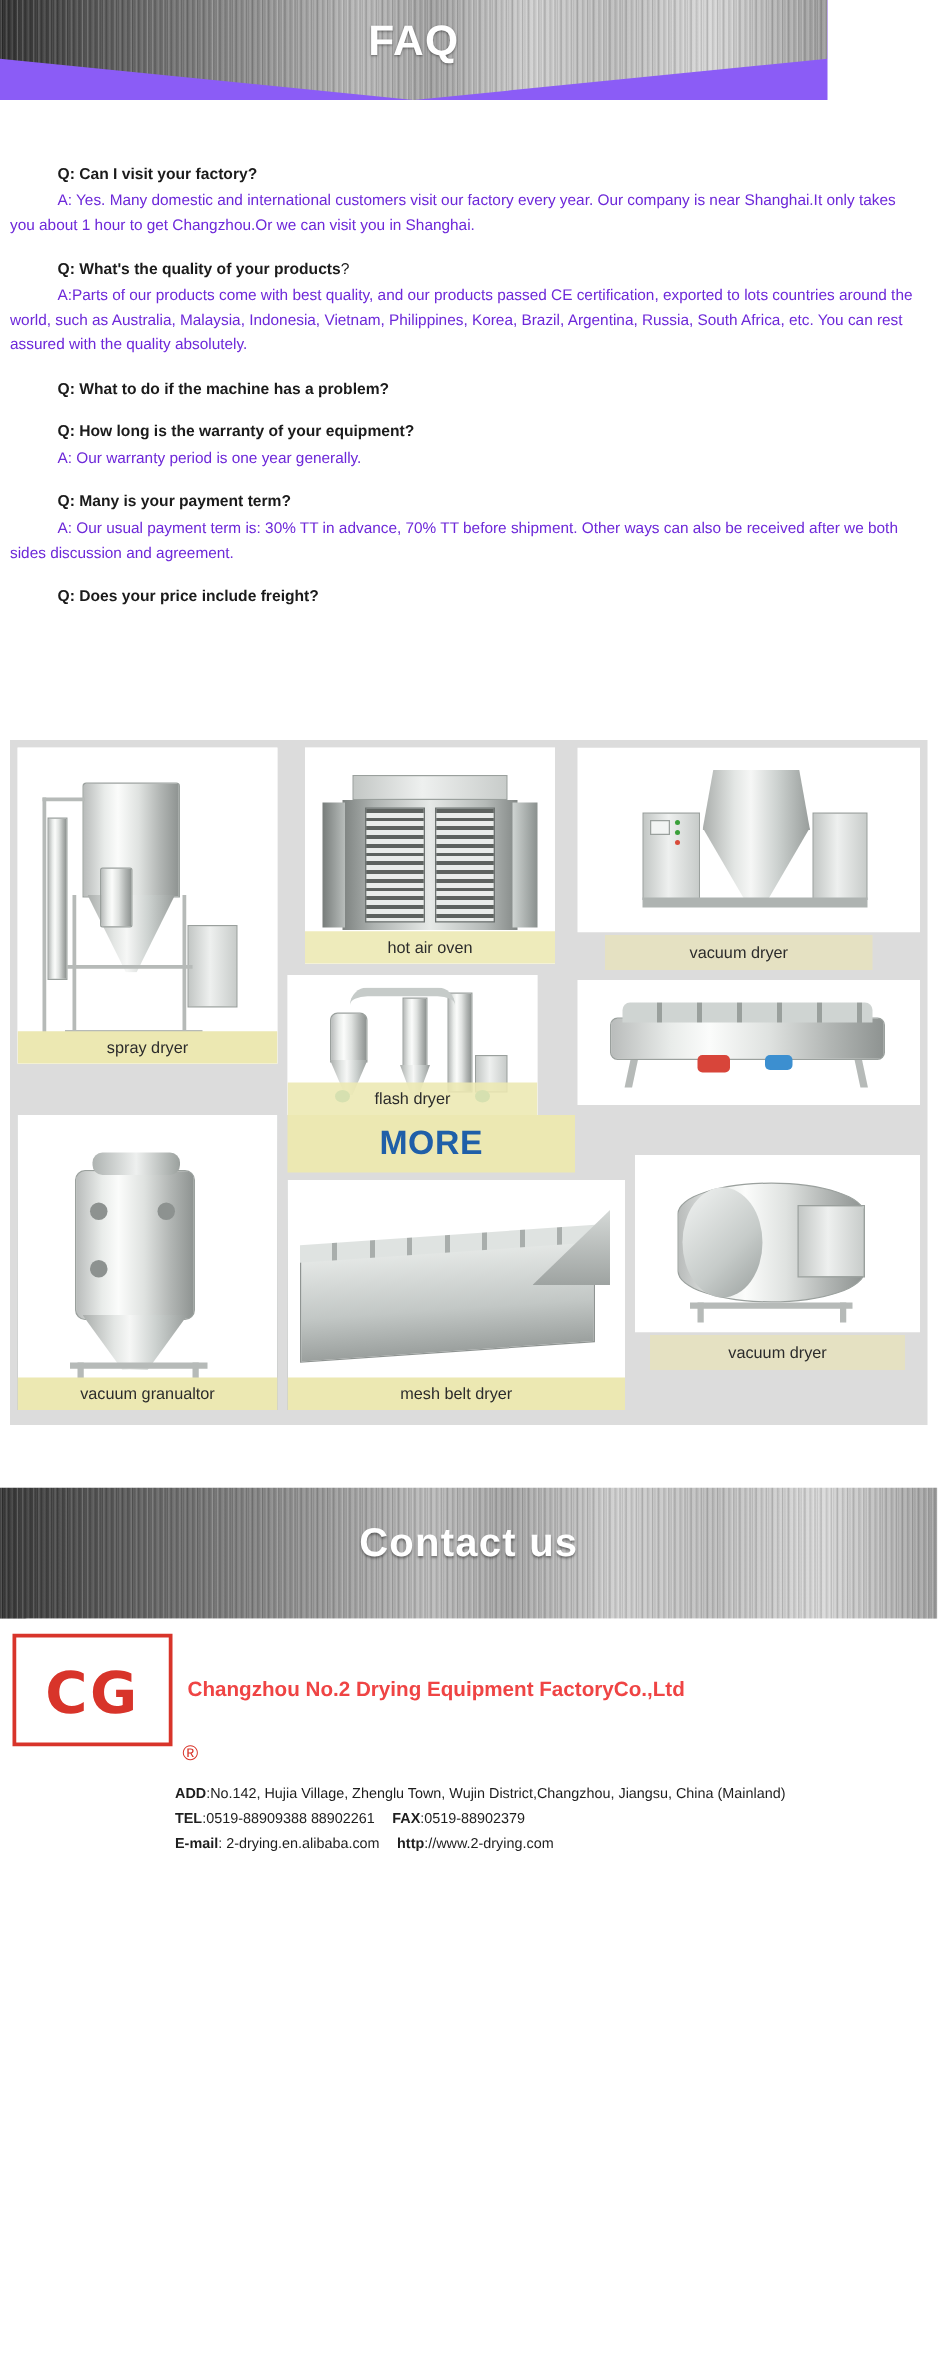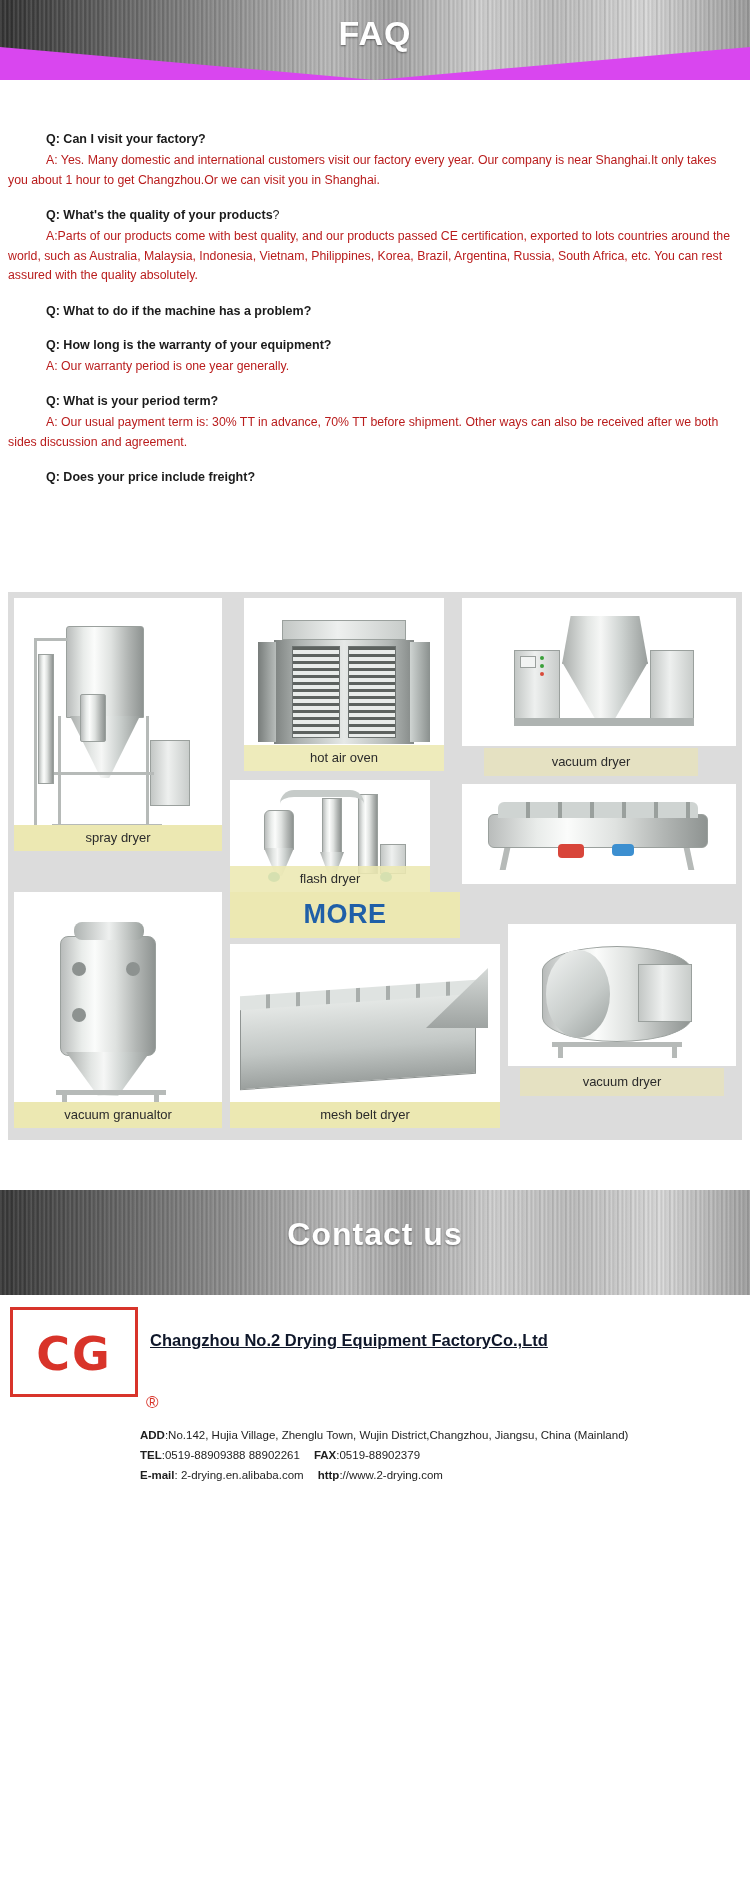--- a/index.html
+++ b/index.html
@@ -7,22 +7,22 @@
   html, body { margin:0; padding:0; }
   body {
     width:750px; height:1895px; position:relative;
     background:#ffffff;
     font-family:"Liberation Sans", sans-serif;
     overflow:hidden;
   }
 
   
   .banner {
-    position:relative; width:750px; height:80px; overflow:hidden;
-    background:#d946ef;
+    position:relative; width:662px; height:80px; overflow:hidden;
+    background:#8b5cf6;
   }
   .banner .metal {
     position:absolute; inset:0;
     background:
       repeating-linear-gradient(90deg,
         rgba(255,255,255,.00) 0px, rgba(255,255,255,.22) 1px,
         rgba(0,0,0,.14) 2px, rgba(255,255,255,.05) 3px,
         rgba(0,0,0,.07) 4px, rgba(255,255,255,.18) 5px,
         rgba(0,0,0,.17) 7px, rgba(255,255,255,.02) 8px,
         rgba(255,255,255,.12) 10px, rgba(0,0,0,.10) 11px,
@@ -45,21 +45,21 @@
     position:absolute; top:130px; left:0; width:750px;
     padding:0 14px 0 8px;
   }
   .qa { margin-bottom:16px; }
   .q {
     font-size:12.5px; font-weight:bold; color:#1b1b1b;
     text-indent:38px; line-height:18px; margin:0 0 3px 0;
   }
   .q .qmark { font-weight:normal; }
   .a {
-    font-size:12.3px; color:#b91c1c; line-height:19.5px;
+    font-size:12.3px; color:#6d28d9; line-height:19.5px;
     text-indent:38px; margin:0; text-align:left;
   }
 
   
   .gallery {
     position:absolute; top:592px; left:8px;
     width:734px; height:548px; background:#dcdcdc;
     padding:6px;
   }
   .tile {
@@ -138,22 +138,22 @@
     position:absolute; inset:5px;
     color:#d8342a; font-weight:bold; font-size:46px;
     letter-spacing:2px; text-align:center; line-height:78px;
     font-family:"DejaVu Sans", sans-serif;
   }
   .regmark {
     position:absolute; left:146px; top:98px;
     color:#d8342a; font-size:17px;
   }
   .company {
-    position:absolute; left:150px; top:36px; width:590px;
-    font-size:16.5px; font-weight:bold; color:#0f172a;text-decoration:underline;
+    position:absolute; left:150px; top:48px; width:590px;
+    font-size:16.5px; font-weight:bold; color:#ef4444;
   }
   .cinfo { position:absolute; left:140px; top:130px; width:600px; }
   .cline { font-size:11.5px; color:#1e1e1e; line-height:20px; }
   .cline b { font-weight:bold; }
   .cline .sep { display:inline-block; width:14px; }
 
   
   .floral { position:absolute; left:0; bottom:0; width:750px; height:170px;
             overflow:hidden; pointer-events:none; }
 </style>
@@ -180,21 +180,21 @@
   <div class="qa">
     <p class="q">Q: What to do if the machine has a problem?</p>
   </div>
 
   <div class="qa">
     <p class="q">Q: How long is the warranty of your equipment?</p>
     <p class="a">A: Our warranty period is one year generally.</p>
   </div>
 
   <div class="qa">
-    <p class="q">Q: What is your period term?</p>
+    <p class="q">Q: Many is your payment term?</p>
     <p class="a">A: Our usual payment term is: 30% TT in advance, 70% TT before shipment. Other ways can also be received after we both sides discussion and agreement.</p>
   </div>
 
   <div class="qa">
     <p class="q">Q: Does your price include freight?</p>
   </div>
 
 </div>
 
 <div class="gallery">

